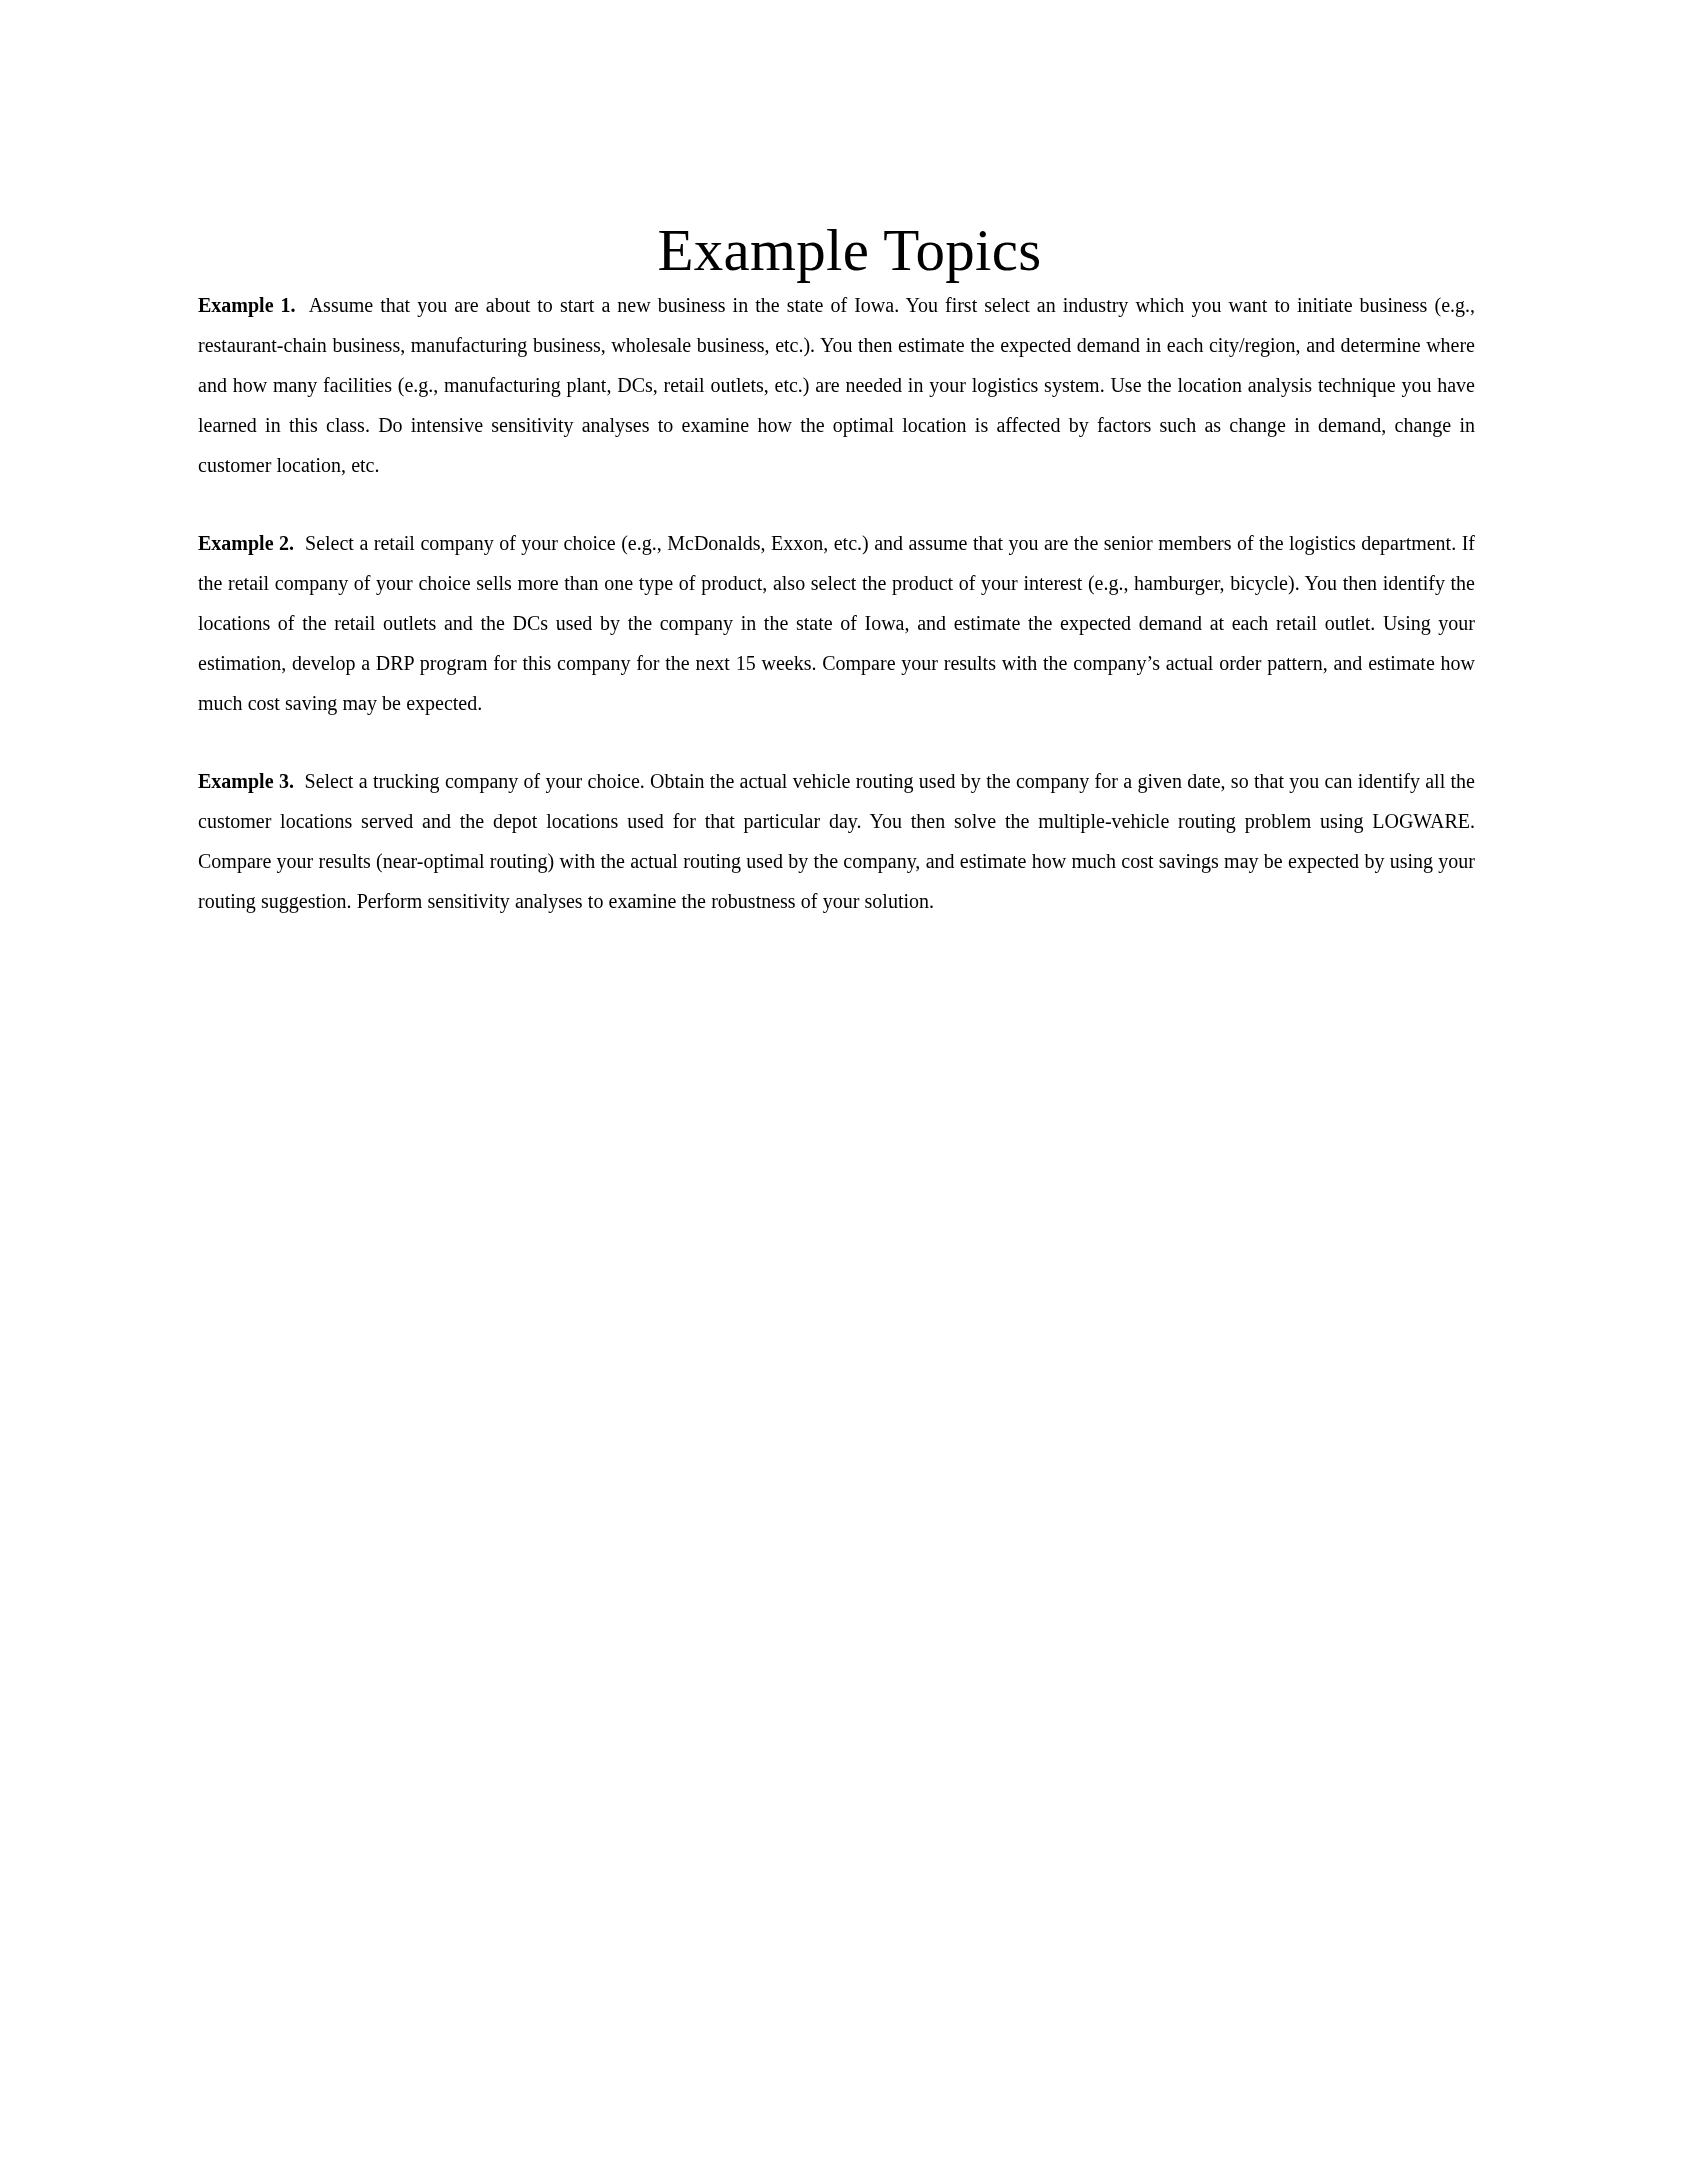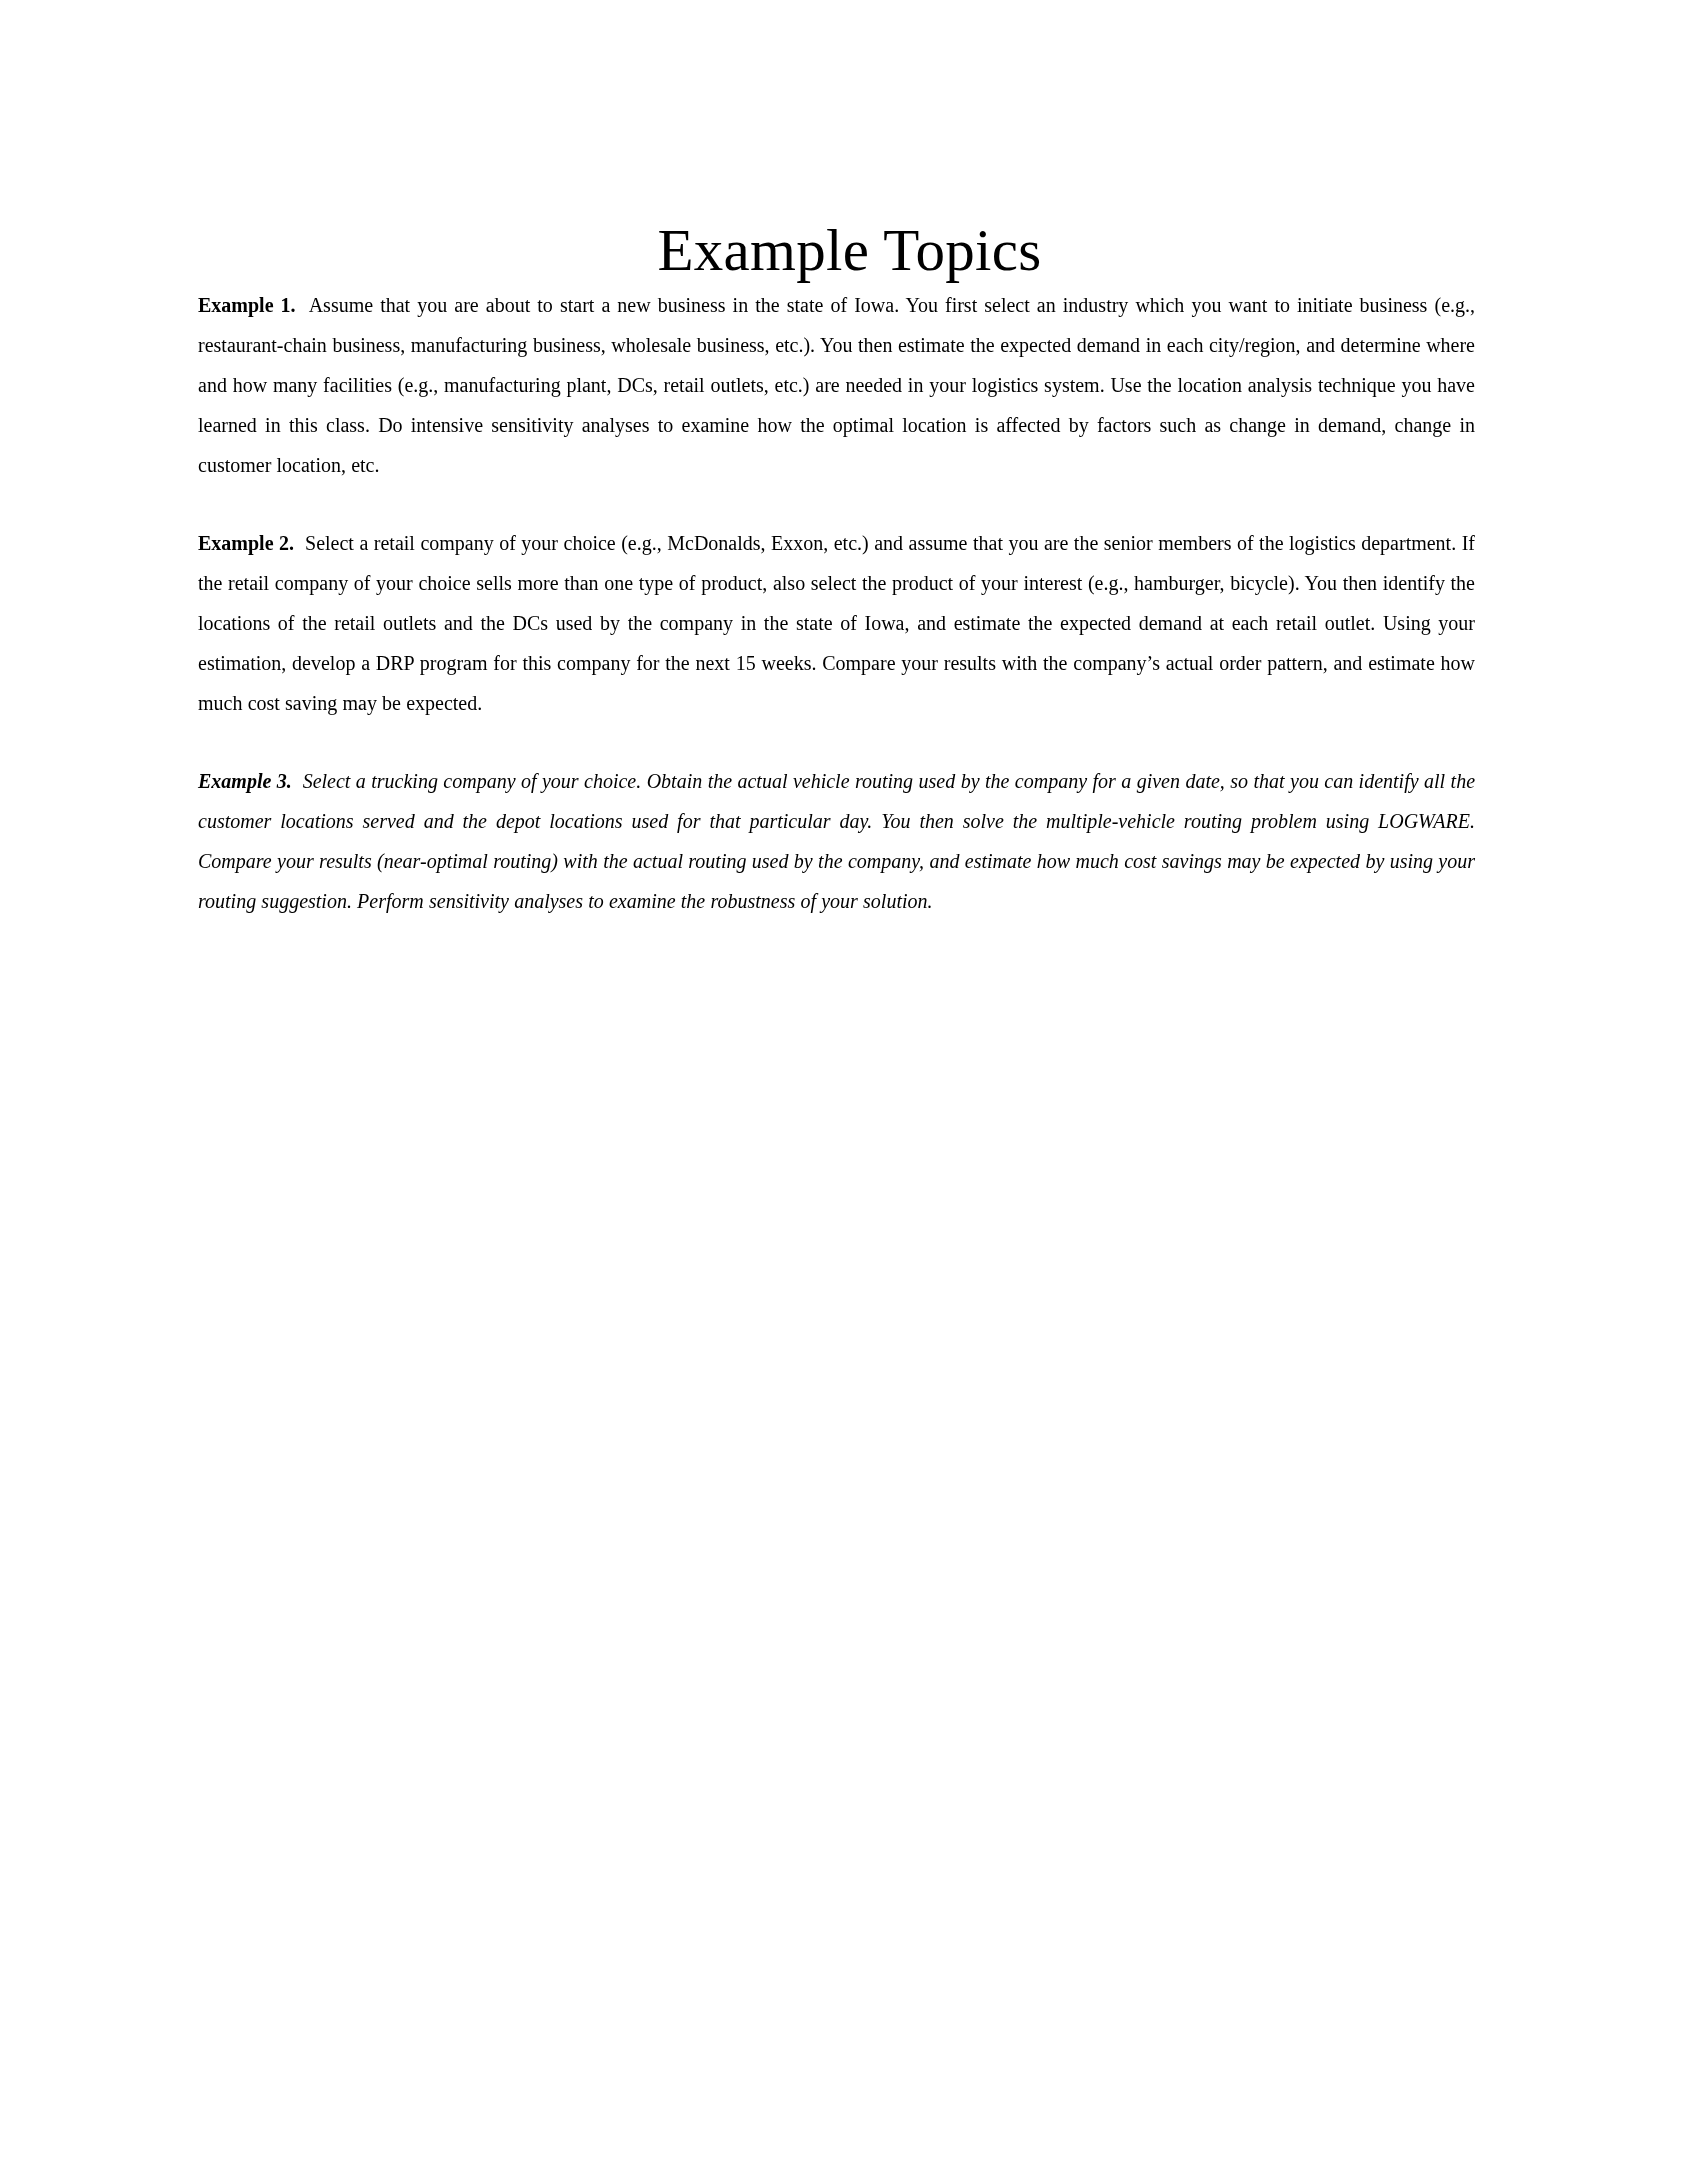--- a/index.html
+++ b/index.html
@@ -40,21 +40,20 @@
     text-align: justify;
     text-justify: inter-word;
     font-size: 20px;
     line-height: 40px;
     margin: 0 0 38px 0;
     hyphens: none;
     word-spacing: 0.2px;
   }
   .para:last-child {
     margin-bottom: 17px;
-    font-style: italic;
   }
   .ex-label {
     font-weight: bold;
   }
   .sp-sentence {
     
     white-space: pre;
   }
 </style>
 </head>

